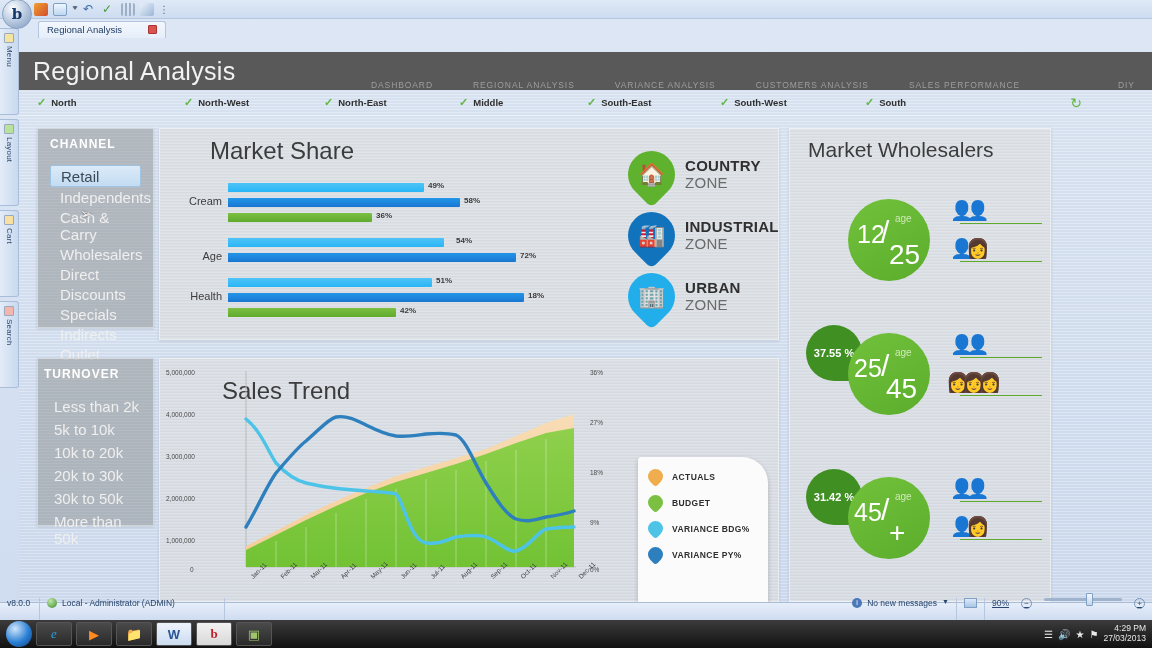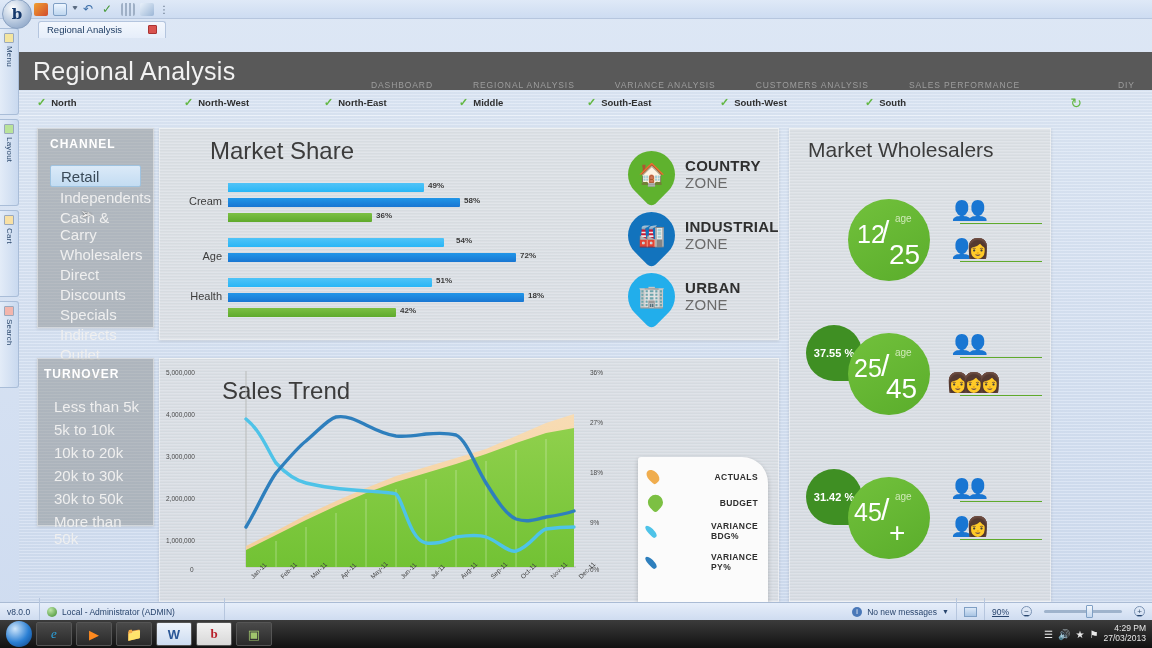--- a/index.html
+++ b/index.html
@@ -95,29 +95,29 @@
     background:#3f8f23; display:flex; align-items:center; justify-content:center;
     color:#fff; font-size:11px; font-weight:bold; }
   .agebig { color:#fff; font-family:"Liberation Sans", sans-serif; }
   .figline { position:absolute; height:1px; background:#5faa2c; }
   .fig { position:absolute; color:#fff; font-size:19px; line-height:1; }
   
   .legendcard { position:absolute; background:#fbfbfb; border-radius:3px 26px 3px 3px;
     box-shadow:0 2px 5px rgba(0,0,0,.2); padding:12px 10px; }
   .legrow { display:flex; align-items:center; gap:9px; margin-bottom:11px; }
   .legpin { width:15px; height:15px; border-radius:50% 50% 50% 3px; transform:rotate(-45deg); }
-  .legtxt { font-size:8.5px; font-weight:bold; color:#2e2e2e; letter-spacing:.4px;margin-left:48px; }
+  .legtxt { font-size:8.5px; font-weight:bold; color:#2e2e2e; letter-spacing:.4px; }
   .axlabel { position:absolute; font-size:6.5px; color:#4a4a4a; }
   .xlabel { position:absolute; font-size:6.5px; color:#3f3f3f;
     transform:rotate(-45deg); transform-origin: left top; white-space:nowrap; }
   
   #statusbar { position:absolute; left:0; top:602px; width:1152px; height:18px;
     background:linear-gradient(#e6eefa,#cfdcf0); border-top:1px solid #aabbd4;
     display:flex; align-items:center; font-size:8.5px; color:#29456d; }
-  .sbcell { border-right:1px solid #b6c6de; height:28px; display:flex; align-items:center;
+  .sbcell { border-right:1px solid #b6c6de; height:28px; display:flex; align-items:flex-start;
     padding:0 7px; gap:5px; }
   #taskbar { position:absolute; left:0; top:620px; width:1152px; height:28px;
     background:linear-gradient(#3b3b3b,#111); display:flex; align-items:center; }
   .startorb { width:26px; height:26px; border-radius:50%; margin-left:6px;
     background: radial-gradient(circle at 35% 30%, #cfe6fb, #2a7fd4 55%, #0d3f7d); }
   .tbicon { width:36px; height:24px; margin-left:4px; border-radius:2px;
     background:linear-gradient(#4a4a4a,#2a2a2a); border:1px solid #555;
     display:flex; align-items:center; justify-content:center; font-size:13px; }
   .tray { margin-left:auto; display:flex; align-items:center; gap:5px; padding-right:6px;
     font-size:8.5px; color:#e9e9e9; }
@@ -226,21 +226,21 @@
         <div class="listitem">Indirects</div>
         <div class="listitem">Outlet</div>
         <div class="listitem">Others</div>
       </div>
       <span style="position:absolute;left:42px;top:76px;color:#f4f4f4;font-size:15px;text-shadow:0 0 2px #333;">➢</span>
     </div>
 
     <div class="panel pdark" style="left:18px; top:306px; width:117px; height:168px; padding:8px 6px;">
       <div class="ptitle" style="font-size:12px;letter-spacing:1px;margin-bottom:14px;">TURNOVER</div>
       <div>
-        <div class="listitem" style="padding:3px 0 3px 10px;">Less than 5k</div>
+        <div class="listitem" style="padding:3px 0 3px 10px;">Less than 2k</div>
         <div class="listitem" style="padding:3px 0 3px 10px;">5k to 10k</div>
         <div class="listitem" style="padding:3px 0 3px 10px;">10k to 20k</div>
         <div class="listitem" style="padding:3px 0 3px 10px;">20k to 30k</div>
         <div class="listitem" style="padding:3px 0 3px 10px;">30k to 50k</div>
         <div class="listitem" style="padding:3px 0 3px 10px;">More than 50k</div>
       </div>
     </div>
 
     <div class="panel" style="left:140px; top:76px; width:620px; height:212px;">
       <div class="chart-title" style="position:absolute;left:50px;top:8px;">Market Share</div>

